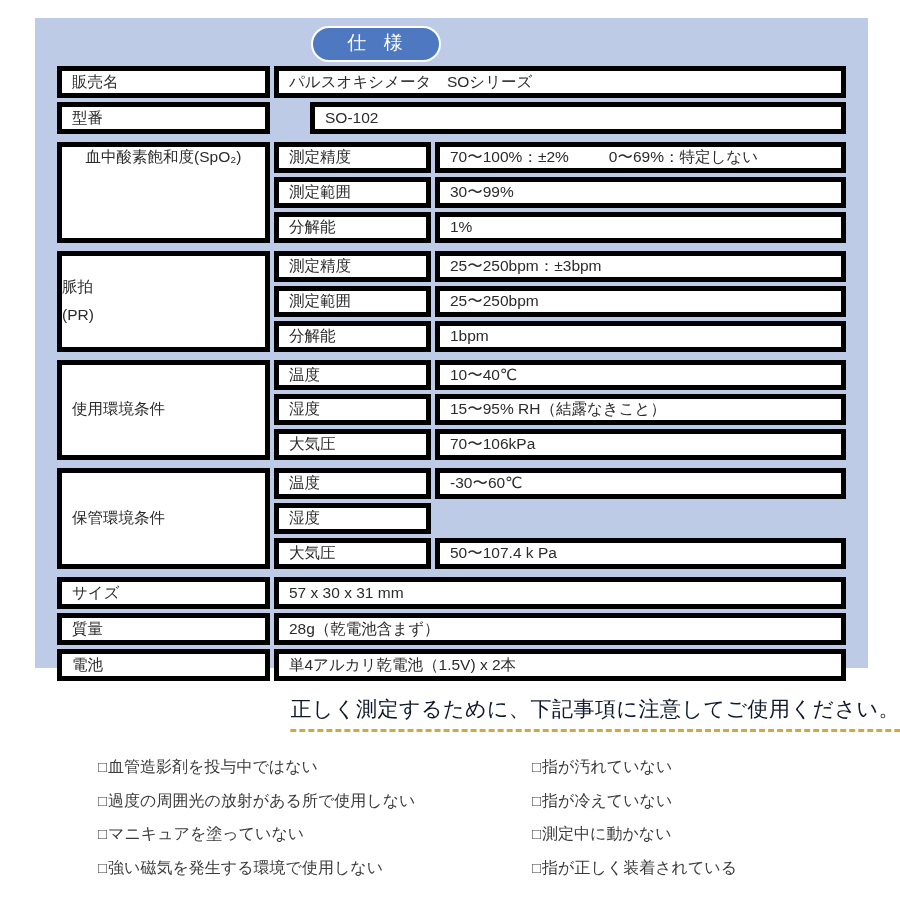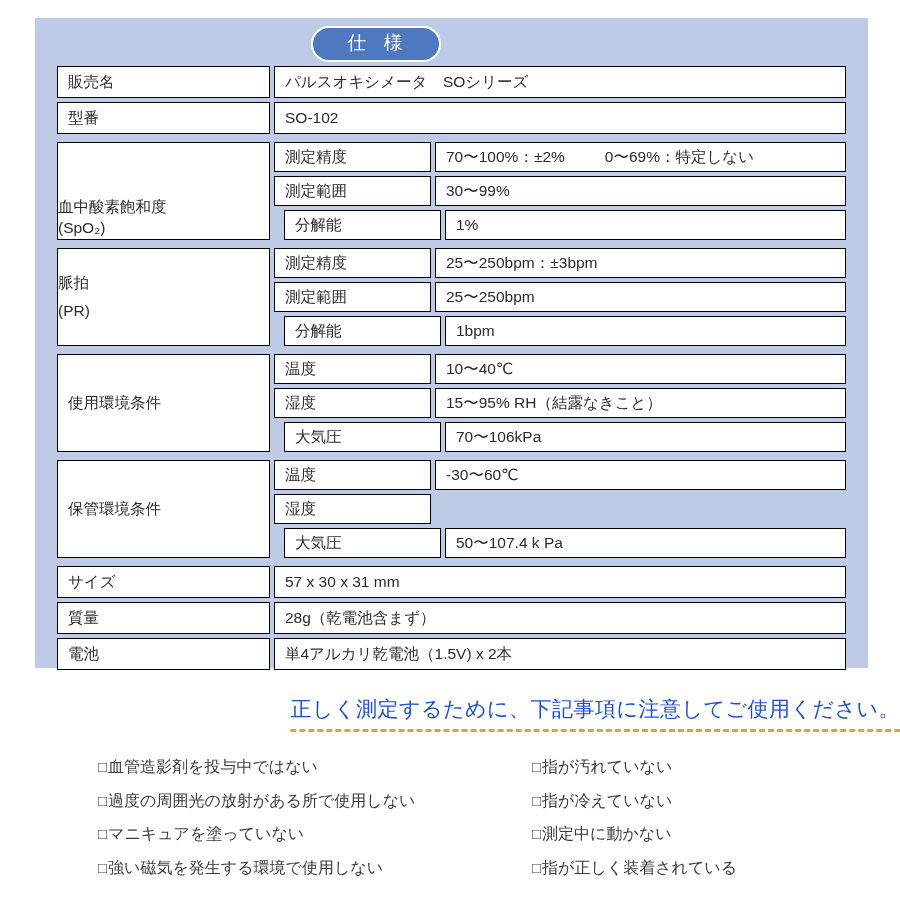--- a/index.html
+++ b/index.html
@@ -63,21 +63,21 @@
   }
 
   .srow {
     display: flex;
     margin-bottom: 4px;
   }
   .srow:last-child { margin-bottom: 0; }
 
   .cell {
     background: #ffffff;
-    border: 1px solid #000000;
+    border: 5px solid #000000;
     box-sizing: border-box;
     font-size: 15.5px;
     color: #2b2b2b;
     display: flex;
     align-items: center;
     padding: 0 10px;
     line-height: 1.35;
   }
 
   .c-label {
@@ -107,21 +107,21 @@
   }
   .group-right {
     flex: 1 1 auto;
     display: flex;
     flex-direction: column;
   }
   .group-right .gline {
     display: flex;
     margin-bottom: 4px;
   }
-  .group-right .gline:last-child { margin-bottom: 0; margin-left: 10px; }
+  .group-right .gline:last-child { margin-bottom: 0; }
 
   .simple .c-label { margin-right: 4px; }
 
   .label-multiline {
     display: block;
     padding: 0;
   }
   .label-multiline .l1 { display: block; }
   .label-multiline .l2 { display: block; }
 
@@ -129,21 +129,21 @@
 
   
   .caution {
     position: absolute;
     left: 0;
     top: 695px;
     width: 900px;
   }
   .caution-heading {
     font-size: 21px;
-    color: #1d4ed8;
+    color: #0f172a;
     letter-spacing: 0.5px;
     padding-bottom: 6px;
     display: inline-block;
     position: relative;
     left: 50%;
     transform: translateX(-50%);
     border-bottom: 3px dashed #d3a83f;
   }
 
   .check-cols {
@@ -183,27 +183,27 @@
       <span class="spec-title-pill">仕 様</span>
     </div>
 
     <div class="spec-table">
 
       <div class="srow simple">
         <div class="cell c-label">販売名</div>
         <div class="cell c-value">パルスオキシメータ　SOシリーズ</div>
       </div>
 
-      <div class="srow simple" style="margin-bottom:8px;">
+      <div class="srow simple" style="margin-bottom:8px;gap:36px;">
         <div class="cell c-label">型番</div>
         <div class="cell c-value">SO-102</div>
       </div>
 
       <div class="group" style="margin-bottom:8px;">
-        <div class="cell c-label label-multiline" style="display:flex;flex-direction:column;justify-content:flex-end;align-items:flex-start;">
+        <div class="cell c-label label-multiline" style="display:flex;flex-direction:row;justify-content:center;align-items:flex-start;">
           <span class="l1">血中酸素飽和度</span>
           <span class="l2">(SpO₂)</span>
         </div>
         <div class="group-right">
           <div class="gline">
             <div class="cell c-sub">測定精度</div>
             <div class="cell c-value val-accuracy">
               <span>70〜100%：±2%</span>
                 <span class="gap"></span>
                 <span>0〜69%：特定しない</span>

